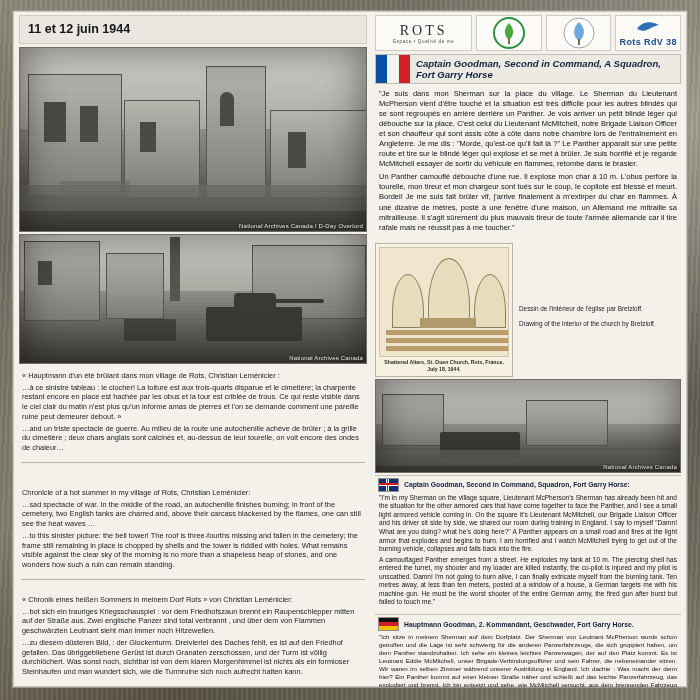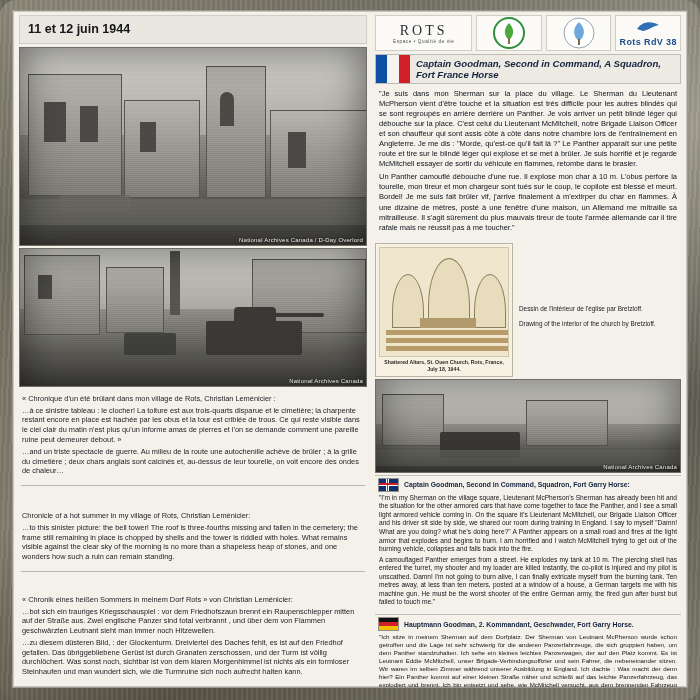--- a/index.html
+++ b/index.html
@@ -7,21 +7,20 @@
     width:700px;height:700px;overflow:hidden;
     background:#6d6a5e;
     font-family:"Liberation Sans",sans-serif;
   }
   
   .panel-frame{
     position:relative;width:700px;height:700px;box-sizing:border-box;
     padding:10px 12px 12px 12px;
     background:
       linear-gradient(150deg,#8d897a 0%,#6f6c5f 22%,#9a9688 48%,#5f5c51 72%,#807d6f 100%);
-    border-radius: 16px;
   }
   .panel-frame:before{
     content:"";position:absolute;inset:0;
     background:
       repeating-linear-gradient(92deg,rgba(255,255,255,.05) 0 2px,rgba(0,0,0,.05) 2px 5px),
       radial-gradient(circle at 15% 85%,rgba(60,50,30,.35),transparent 45%),
       radial-gradient(circle at 85% 15%,rgba(255,255,255,.10),transparent 40%);
     pointer-events:none;
   }
   .board{
@@ -70,21 +69,21 @@
     mix-blend-mode:overlay;}
   .vignette{position:absolute;inset:0;box-shadow:inset 0 0 42px rgba(0,0,0,.55);}
 
   
   .txt{
     font-size:7.4px;line-height:1.32;color:#1b1c20;
     padding:4px 3px 4px 3px;
   }
   .txt.fr{margin-top:3px;}
   .txt.en{margin-top:18px;}
-  .txt.de{margin-top:16px;}
+  .txt.de{margin-top:8px;}
   .txt p{margin:0 0 2px 0;}
   .rule{height:1px;background:#b9b7ad;margin:3px 2px;}
 
   
   .logos{
     display:flex;align-items:center;justify-content:center;
     gap:4px;height:44px;margin-bottom:3px;
   }
   .logo-box{
     flex:1;height:100%;box-sizing:border-box;
@@ -197,28 +196,29 @@
         <div class="tank" style="left:186px;top:72px;width:96px;height:34px;"></div>
         <div class="tank" style="left:214px;top:58px;width:42px;height:20px;border-radius:4px;"></div>
         <div class="tank" style="left:250px;top:64px;width:54px;height:4px;"></div>
         <div class="tank" style="left:104px;top:84px;width:52px;height:22px;opacity:.85;"></div>
         <div class="grain"></div>
         <div class="vignette"></div>
         <div class="caption">National Archives Canada</div>
       </div>
 
       <div class="txt fr">
-        <p>« Chronique d'un été brûlant dans mon village de Rots, Christian Leménicier :</p>
+        <p>« Hauptmann d'un été brûlant dans mon village de Rots, Christian Leménicier :</p>
         <p>…à ce sinistre tableau : le clocher! La toiture est aux trois-quarts disparue et le cimetière; la charpente restant encore en place est hachée par les obus et la tour est criblée de trous. Ce qui reste visible dans le ciel clair du matin n'est plus qu'un informe amas de pierres et l'on se demande comment une pareille ruine peut demeurer debout. »</p>
         <p>…and un triste spectacle de guerre. Au milieu de la route une autochenille achève de brûler ; à la grille du cimetière ; deux chars anglais sont calcinés et, au-dessus de leur tourelle, on voit encore des ondes de chaleur…</p>
       </div>
       <div class="rule"></div>
 
       <div class="txt en">
         <p>Chronicle of a hot summer in my village of Rots, Christian Leménicier:</p>
+        <p>…sad spectacle of war. In the middle of the road, an autochenille finishes burning; in front of the cemetery, two English tanks are charred and, above their carcass blackened by the flames, one can still see the heat waves …</p>
         <p>…to this sinister picture: the bell tower! The roof is three-fourths missing and fallen in the cemetery; the frame still remaining in place is chopped by shells and the tower is riddled with holes. What remains visible against the clear sky of the morning is no more than a shapeless heap of stones, and one wonders how such a ruin can remain standing.</p>
       </div>
       <div class="rule"></div>
 
       <div class="txt de">
         <p>« Chronik eines heißen Sommers in meinem Dorf Rots » von Christian Leménicier:</p>
         <p>…bot sich ein trauriges Kriegsschauspiel : vor dem Friedhofszaun brennt ein Raupenschlepper mitten auf der Straße aus. Zwei englische Panzer sind total verbrannt , und über dem von Flammen geschwärzten Leutnant sieht man immer noch Hitzewellen.</p>
         <p>…zu diesem düsteren Bild, : der Glockenturm. Dreiviertel des Daches fehlt, es ist auf den Friedhof gefallen. Das übriggebliebene Gerüst ist durch Granaten zerschossen, und der Turm ist völlig durchlöchert. Was sonst noch, sichtbar ist von dem klaren Morgenhimmel ist nichts als ein formloser Steinhaufen und man wundert sich, wie die Turmruine sich noch aufrecht halten kann.</p>
       </div>
     </div>
@@ -255,21 +255,21 @@
           </div>
         </div>
       </div>
 
       <div class="head-band">
         <div class="flag-fr">
             <i></i>
             <i></i>
             <i></i>
           </div>
-        <div class="head-title">Captain Goodman, Second in Command, A Squadron, Fort France Horse</div>
+        <div class="head-title">Captain Goodman, Second in Command, A Squadron, Fort Garry Horse</div>
       </div>
 
       <div class="rtxt">
         <p>"Je suis dans mon Sherman sur la place du village. Le Sherman du Lieutenant McPherson vient d'être touché et la situation est très difficile pour les autres blindés qui se sont regroupés en arrière derrière un Panther. Je vois arriver un petit blindé léger qui débouche sur la place. C'est celui du Lieutenant McMitchell, notre Brigade Liaison Officer et son chauffeur qui sont assis côte à côte dans notre chambre lors de l'entraînement en Angleterre. Je me dis : "Morde, qu'est-ce qu'il fait là ?" Le Panther apparaît sur une petite route et tire sur le blindé léger qui explose et se met à brûler. Je suis horrifié et je regarde McMitchell essayer de sortir du véhicule en flammes, retombe dans le brasier.</p>
         <p>Un Panther camouflé débouche d'une rue. Il explose mon char à 10 m. L'obus perfore la tourelle, mon tireur et mon chargeur sont tués sur le coup, le copilote est blessé et meurt. Bordel! Je me suis fait brûler vif, j'arrive finalement à m'extirper du char en flammes. À une dizaine de mètres, posté à une fenêtre d'une maison, un Allemand me mitraille sa mitrailleuse. Il s'agit sûrement du plus mauvais tireur de toute l'armée allemande car il tire rafale mais ne réussit pas à me toucher."</p>
       </div>
 
       <div class="church-row">
         <div class="church-card">
           <div class="church-art">

